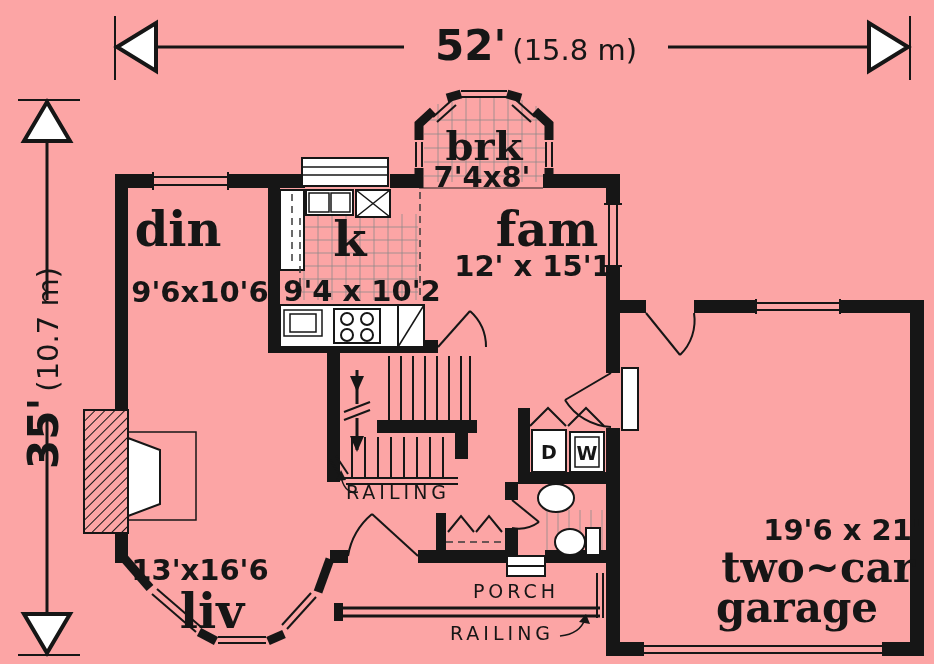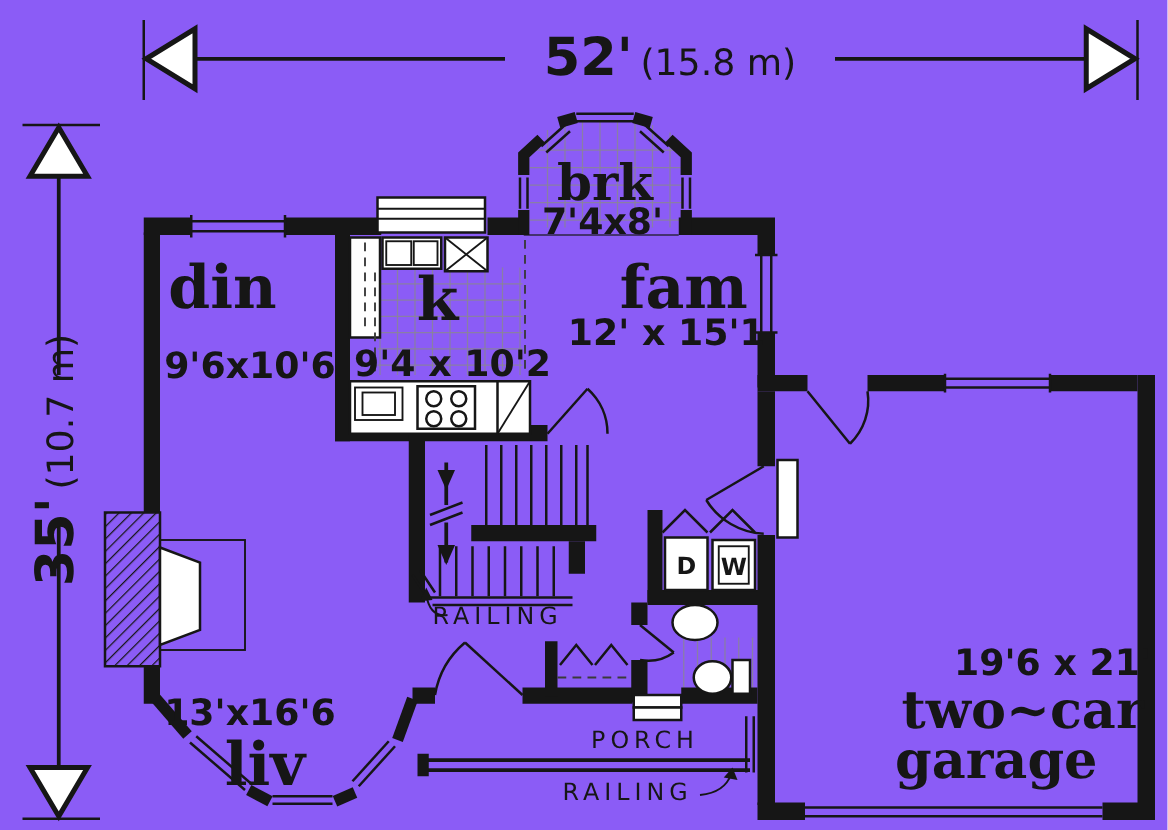--- a/index.html
+++ b/index.html
@@ -1,17 +1,17 @@
 <!DOCTYPE html>
 <html><head>
 <meta charset="utf-8">
 <style>
   html,body { margin:0; padding:0; background:#ffffff; }
   .canvas {
-    position:relative; width:934px; height:664px; background:#8b5cf6;
+    position:relative; width:934px; height:664px; background:#fca5a5;
     font-family:"DejaVu Sans", sans-serif;
   }
   svg { display:block; }
   .wall   { fill:#161616; }
   .thin   { stroke:#161616; stroke-width:2; fill:none; }
   .thin15 { stroke:#161616; stroke-width:1.5; fill:none; }
   .thick  { stroke:#161616; stroke-width:9; fill:none; }
   .med    { stroke:#161616; stroke-width:3; fill:none; }
   .fix    { stroke:#161616; stroke-width:2; fill:#ffffff; }
   .tile   { stroke:#8a8a8a; stroke-width:1; fill:none; opacity:.75; }

